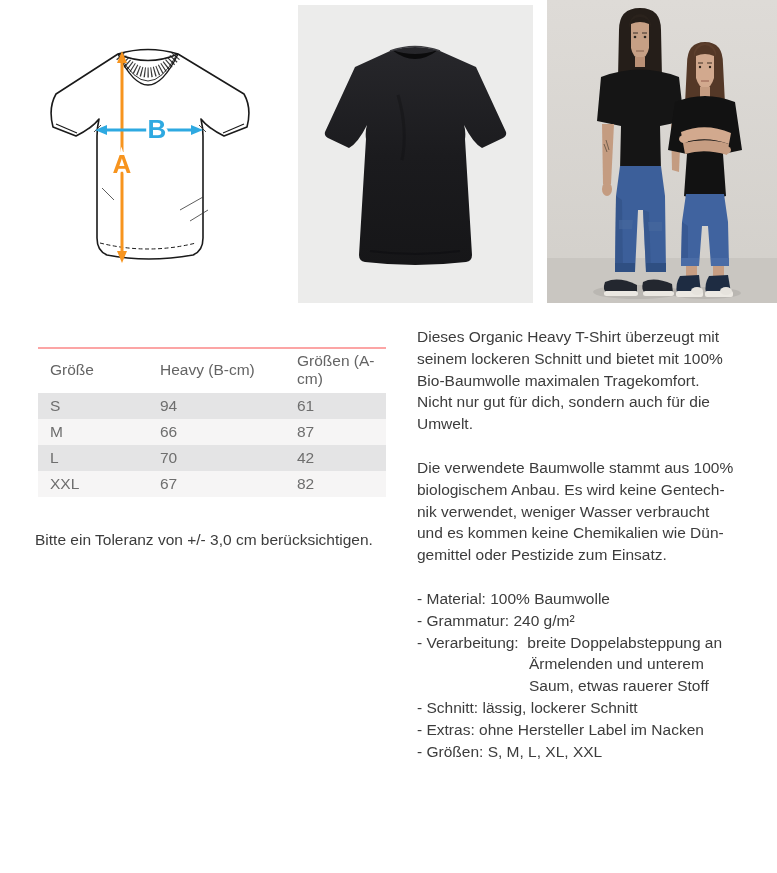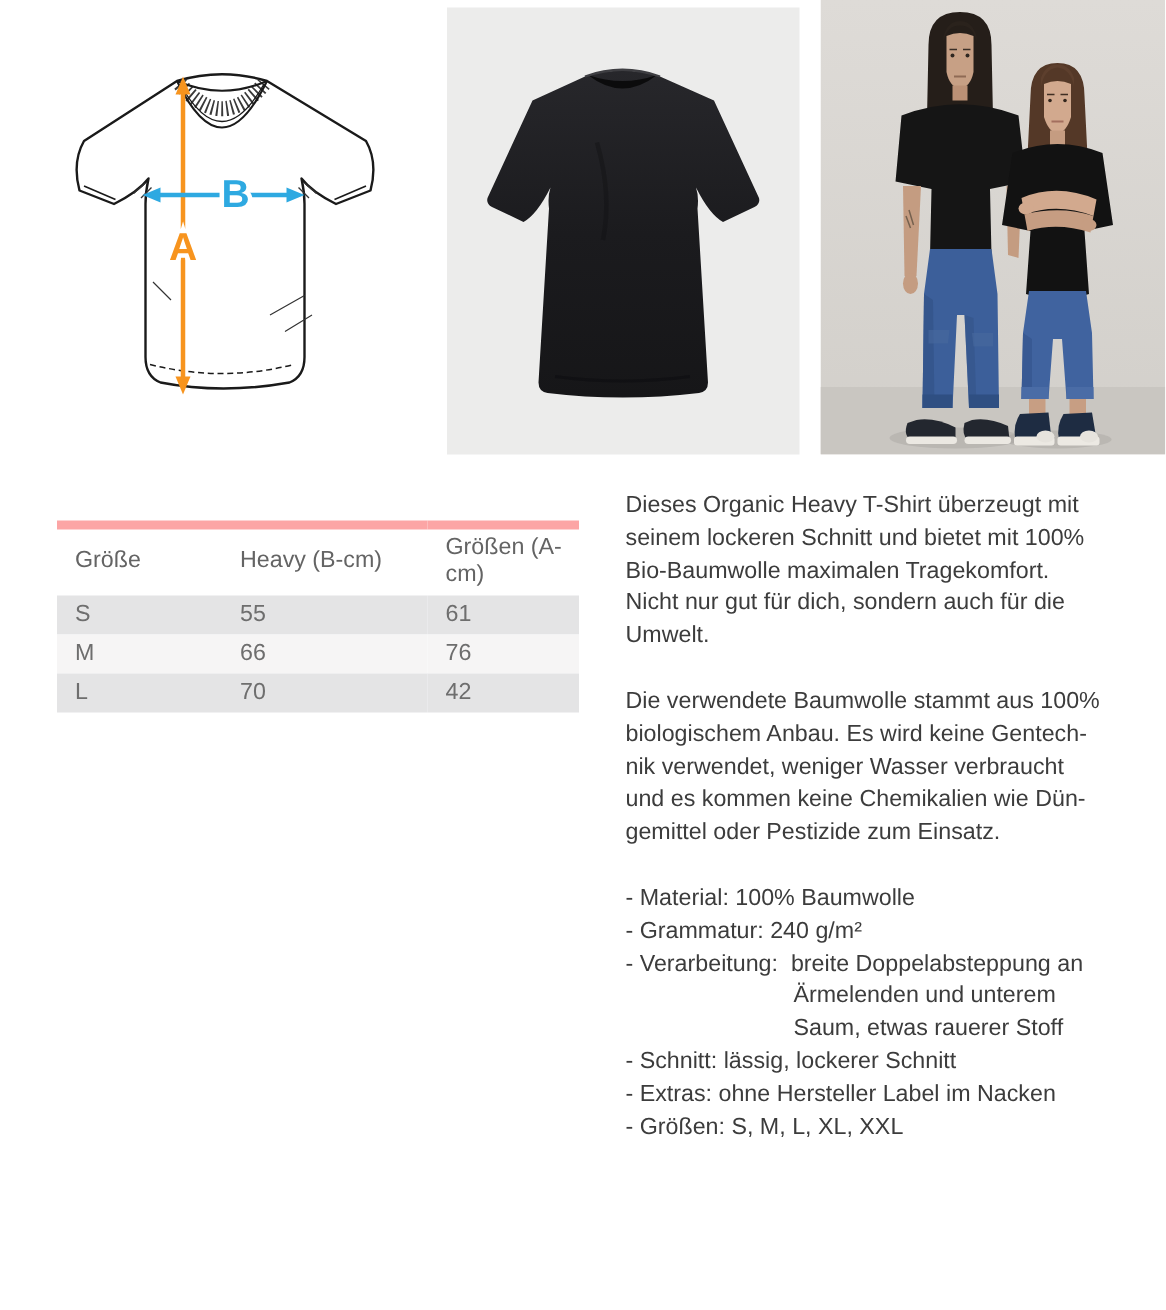--- a/index.html
+++ b/index.html
@@ -6,21 +6,21 @@
   .page{position:relative;width:777px;height:873px;background:#ffffff;
         font-family:"Liberation Sans",sans-serif;overflow:hidden;}
   .tile{position:absolute;}
   .tile svg{display:block;width:100%;height:100%;}
   .tile-diagram{left:40px;top:40px;width:220px;height:235px;}
   .tile-product{left:298px;top:5px;width:235px;height:298px;background:#ececeb;}
   .tile-models{left:547px;top:0;width:230px;height:303px;}
 
   .size-table{position:absolute;left:38px;top:347px;width:348px;
               border-collapse:collapse;font-size:15.5px;color:#6e6e6e;
-              border-top:6px solid #fca5a5;}
+              border-top:2px solid #fca5a5;}
   .size-table th{font-weight:400;text-align:left;padding:3px 0 5px 12px;color:#646464;}
   .size-table td{padding:0 0 0 12px;height:26px;}
   .size-table tbody tr:nth-child(odd){background:#e4e4e5;}
   .size-table tbody tr:nth-child(even){background:#f6f5f5;}
   .col-size{width:110px;} .col-breite{width:137px;} .col-laenge{width:101px;}
 
   .tolerance{position:absolute;left:35px;top:531px;margin:0;
              font-size:15.5px;color:#3c3c3c;}
 
   .desc{position:absolute;left:417px;top:326px;width:362px;
@@ -173,36 +173,42 @@
     <thead>
       <tr>
         <th>Größe</th>
         <th>Heavy (B-cm)</th>
         <th>Größen (A-cm)</th>
       </tr>
     </thead>
     <tbody>
       <tr>
         <td>S</td>
-        <td>55</td>
+        <td>94</td>
         <td>61</td>
       </tr>
       <tr>
         <td>M</td>
         <td>66</td>
-        <td>76</td>
+        <td>87</td>
       </tr>
       <tr>
         <td>L</td>
         <td>70</td>
         <td>42</td>
       </tr>
+      <tr>
+        <td>XXL</td>
+        <td>67</td>
+        <td>82</td>
+      </tr>
     </tbody>
   </table>
 
+  <p class="tolerance">Bitte ein Toleranz von +/- 3,0 cm berücksichtigen.</p>
 
   <div class="desc">
     <p>Dieses Organic Heavy T-Shirt überzeugt mit
 seinem lockeren Schnitt und bietet mit 100%
 Bio-Baumwolle maximalen Tragekomfort.
 Nicht nur gut für dich, sondern auch für die
 Umwelt.</p>
     <p>Die verwendete Baumwolle stammt aus 100%
 biologischem Anbau. Es wird keine Gentech-
 nik verwendet, weniger Wasser verbraucht

